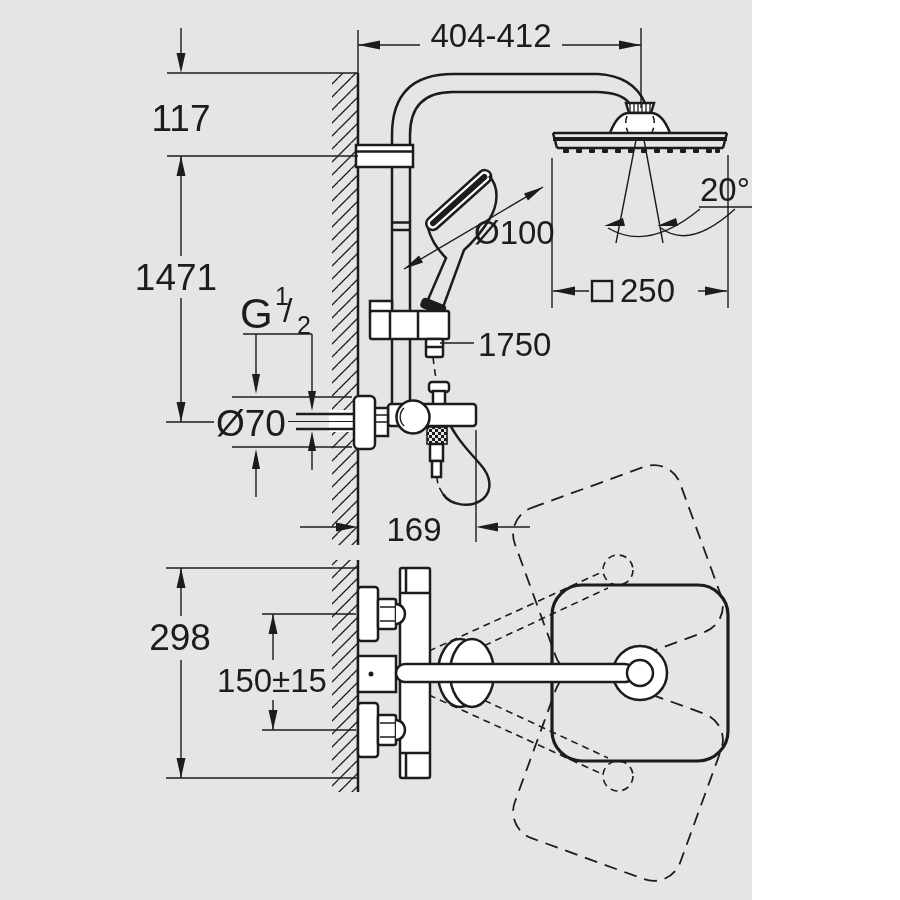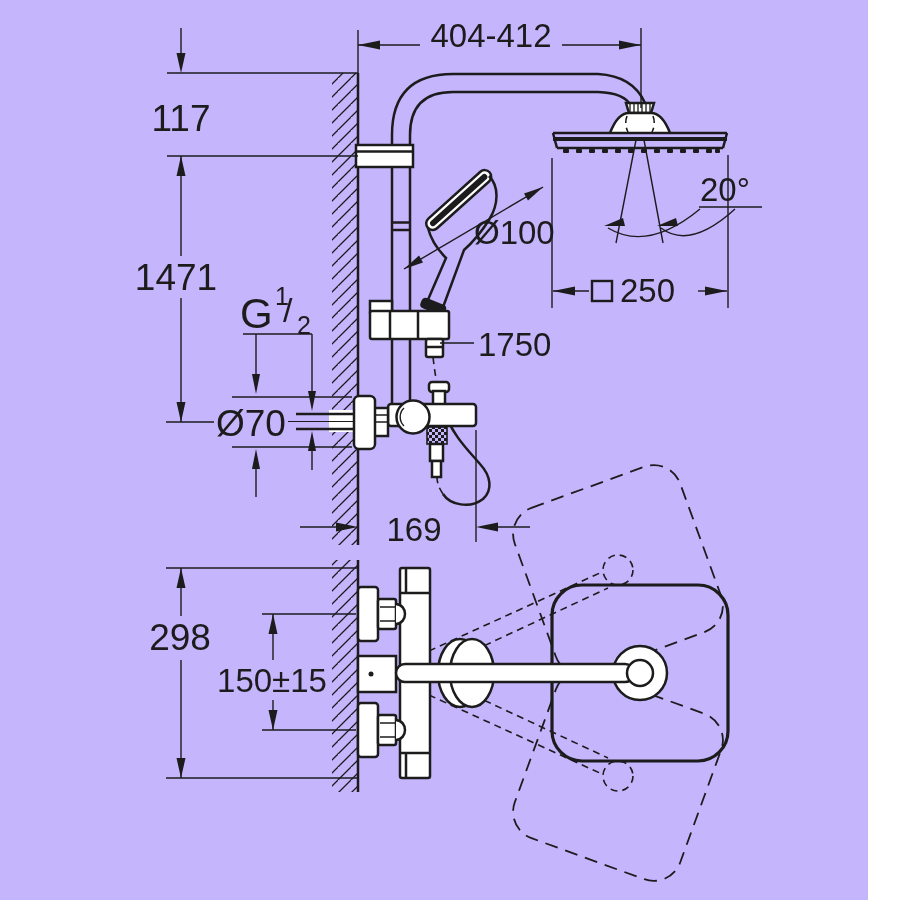--- a/index.html
+++ b/index.html
@@ -1,16 +1,16 @@
 <!DOCTYPE html>
 <html><head>
 <meta charset="utf-8">
 <style>
   html,body{margin:0;padding:0;background:#ffffff;}
-  .canvas{width:868px;height:900px;background:#c4b5fd;position:relative;overflow:hidden;}
+  .canvas{width:752px;height:900px;background:#e5e5e5;position:relative;overflow:hidden;}
   svg{display:block;}
   text{font-family:"Liberation Sans","DejaVu Sans",sans-serif;fill:#1c1c1c;}
   .dim{font-size:33px;}
   .dim-big{font-size:37px;}
   .thin{stroke:#1c1c1c;stroke-width:1.4;fill:none;}
   .thick{stroke:#1c1c1c;stroke-width:2.5;fill:none;}
   .thick-w{stroke:#1c1c1c;stroke-width:2.5;fill:#ffffff;}
   .heavy{stroke:#1c1c1c;stroke-width:3.2;fill:none;}
   .ah{fill:#1c1c1c;stroke:none;}
   .dash{stroke:#1c1c1c;stroke-width:1.8;fill:none;stroke-dasharray:13 8;}

